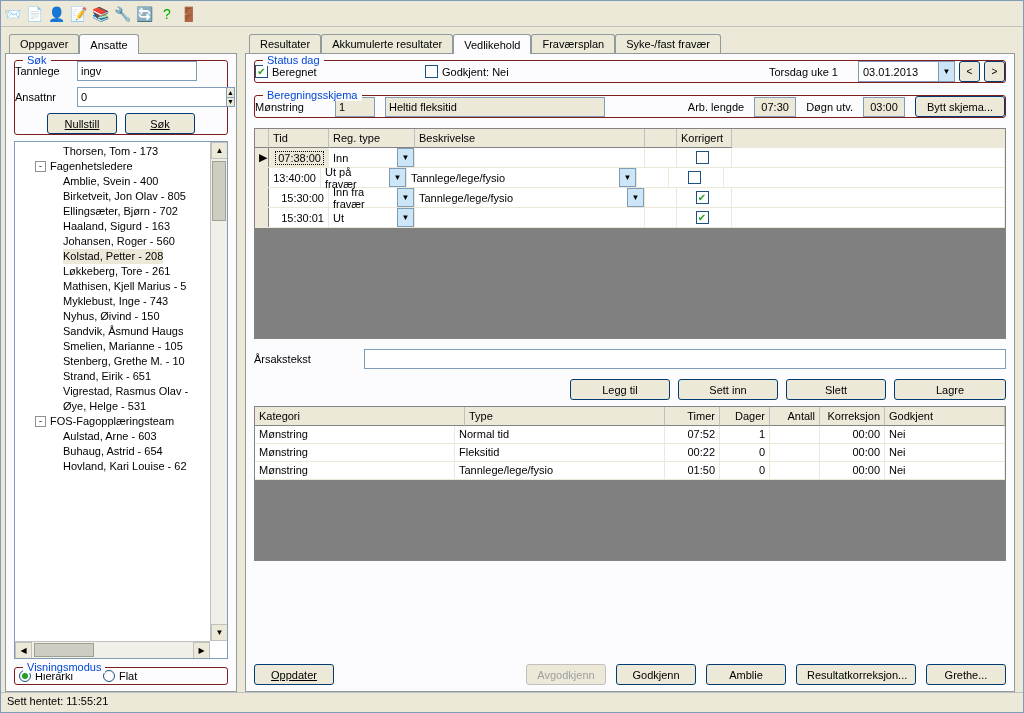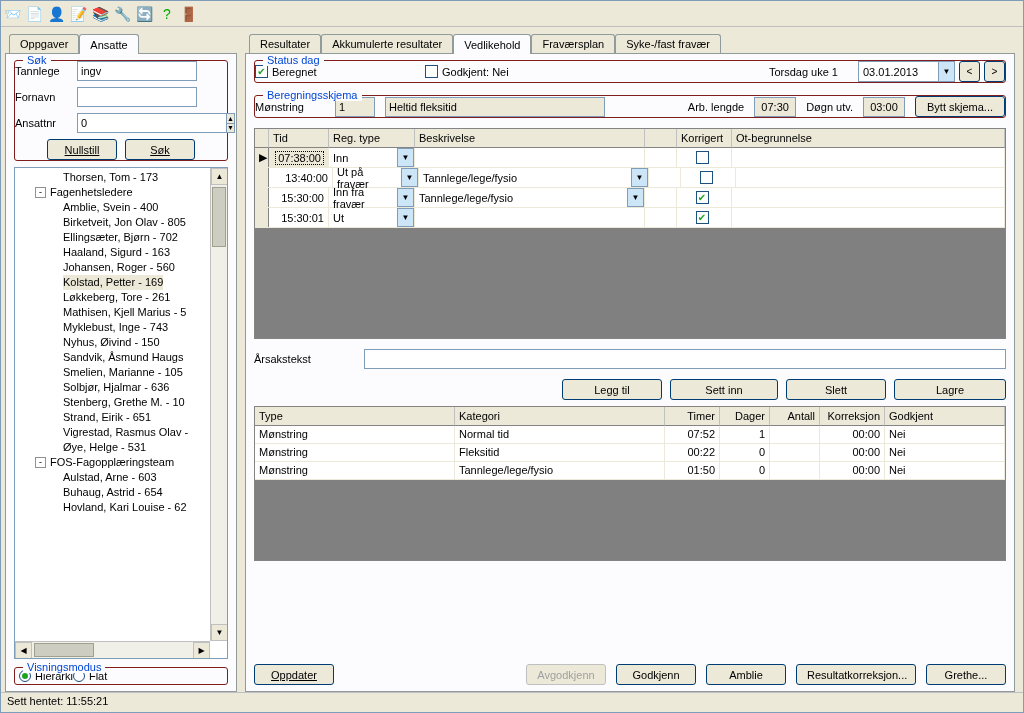--- a/index.html
+++ b/index.html
@@ -134,24 +134,20 @@
         <div class="tab active">Ansatte</div>
       </div>
       <div class="tabpage">
         <div class="group">
           <div class="legend">Søk</div>
           <div class="frow">
             <span class="flabel">Tannlege</span>
             <input class="input" style="width: 120px;" value="ingv">
           </div>
           <div class="frow">
-            <span class="flabel">Fornavn</span>
-            <input class="input" style="width: 120px;" value="">
-          </div>
-          <div class="frow">
             <span class="flabel">Ansattnr</span>
             <div class="num-input" style="width:120px">
               <input class="input" value="0" style="">
               <div class="spin">
                   <div>▲</div>
                   <div>▼</div>
                 </div>
             </div>
           </div>
           <div class="btnrow">
@@ -178,42 +174,39 @@
               <div class="tree-item pad2">
                 <span class="txt">Ellingsæter, Bjørn - 702</span>
               </div>
               <div class="tree-item pad2">
                 <span class="txt">Haaland, Sigurd - 163</span>
               </div>
               <div class="tree-item pad2">
                 <span class="txt">Johansen, Roger - 560</span>
               </div>
               <div class="tree-item pad2 sel">
-                <span class="txt">Kolstad, Petter - 169</span>
+                <span class="txt">Kolstad, Petter - 208</span>
               </div>
               <div class="tree-item pad2">
                 <span class="txt">Løkkeberg, Tore - 261</span>
               </div>
               <div class="tree-item pad2">
                 <span class="txt">Mathisen, Kjell Marius - 5</span>
               </div>
               <div class="tree-item pad2">
                 <span class="txt">Myklebust, Inge - 743</span>
               </div>
               <div class="tree-item pad2">
                 <span class="txt">Nyhus, Øivind - 150</span>
               </div>
               <div class="tree-item pad2">
                 <span class="txt">Sandvik, Åsmund Haugs</span>
               </div>
               <div class="tree-item pad2">
                 <span class="txt">Smelien, Marianne - 105</span>
-              </div>
-              <div class="tree-item pad2">
-                <span class="txt">Solbjør, Hjalmar - 636</span>
               </div>
               <div class="tree-item pad2">
                 <span class="txt">Stenberg, Grethe M. - 10</span>
               </div>
               <div class="tree-item pad2">
                 <span class="txt">Strand, Eirik - 651</span>
               </div>
               <div class="tree-item pad2">
                 <span class="txt">Vigrestad, Rasmus Olav -</span>
               </div>
@@ -245,21 +238,21 @@
             <div class="sb-btn">◀</div>
             <div class="sb-track">
                 <div class="sb-thumb" style="left:2px;top:1px;bottom:1px;width:60px"></div>
               </div>
             <div class="sb-btn">▶</div>
           </div>
         </div>
 
         <div class="group" style="margin-top:2px">
           <div class="legend">Visningsmodus</div>
-          <div style="display:flex;padding:2px 4px">
+          <div style="display:flex;gap:30px;padding:2px 4px">
             <label style="display:flex;align-items:center">
                 <span class="radio checked"></span>
                 <span>Hierarki</span>
               </label>
             <label style="display:flex;align-items:center">
                 <span class="radio"></span>
                 <span>Flat</span>
               </label>
           </div>
         </div>
@@ -313,21 +306,20 @@
         </div>
 
         <div class="grid">
           <div class="grid-head">
             <div class="gh" style="width:14px"></div>
             <div class="gh" style="width:60px">Tid</div>
             <div class="gh" style="width:86px">Reg. type</div>
             <div class="gh" style="width:230px">Beskrivelse</div>
             <div class="gh" style="width:32px"></div>
             <div class="gh" style="width:55px">Korrigert</div>
-            <div class="gh" style="flex:1">Ot-begrunnelse</div>
           </div>
           <div class="grid-body" id="grid1body">
               <div class="grid-row selrow">
                 <div class="gc" style="width:14px;background:#ece9d8;border-right:1px solid #848484">▶</div>
                 <div class="gc tid" style="width:60px;justify-content:flex-end">
                   <span>07:38:00</span>
                 </div>
                 <div class="gc" style="width:86px;padding:0">
                   <div class="combo-cell">
                     <div class="cc-val">Inn</div>
@@ -340,21 +332,21 @@
                 <div class="gc" style="width:32px"></div>
                 <div class="gc" style="width:55px">
                   <div class="cb-cell">
                     <span class="cb"></span>
                   </div>
                 </div>
                 <div class="gc" style="flex:1"></div>
               </div>
               <div class="grid-row">
                 <div class="gc" style="width:14px;background:#ece9d8;border-right:1px solid #848484"></div>
-                <div class="gc tid" style="width:64px;justify-content:flex-end">
+                <div class="gc tid" style="width:52px;justify-content:flex-end">
                   <span>13:40:00</span>
                 </div>
                 <div class="gc" style="width:86px;padding:0">
                   <div class="combo-cell">
                     <div class="cc-val">Ut på fravær</div>
                     <div class="cc-btn">▼</div>
                   </div>
                 </div>
                 <div class="gc" style="width:230px;padding:0">
                   <div class="combo-cell">
@@ -421,29 +413,29 @@
           <div class="grid-fill"></div>
         </div>
 
         <div style="display:flex;align-items:center;margin:6px 8px;gap:10px">
           <span style="width:100px">Årsakstekst</span>
           <input class="input" style="flex: 1 1 0%;" value="">
         </div>
 
         <div class="action-row">
           <button class="btn" style="width:100px">Legg til</button>
-          <button class="btn" style="width:108px">Sett inn</button>
+          <button class="btn" style="width:100px">Sett inn</button>
           <button class="btn" style="width:100px">Slett</button>
           <button class="btn" style="width:112px">Lagre</button>
         </div>
 
         <div class="grid2">
           <div class="grid2-head">
+            <div class="gh" style="width:210px">Kategori</div>
             <div class="gh" style="width:200px">Type</div>
-            <div class="gh" style="width:210px">Kategori</div>
             <div class="gh ar" style="width:55px">Timer</div>
             <div class="gh ar" style="width:50px">Dager</div>
             <div class="gh ar" style="width:50px">Antall</div>
             <div class="gh ar" style="width:65px">Korreksjon</div>
             <div class="gh" style="flex:1">Godkjent</div>
           </div>
           <div class="grid2-body" id="grid2body">
               <div class="grid2-row">
                 <div class="gc" style="width:200px">Mønstring</div>
                 <div class="gc" style="width:210px">Normal tid</div>

